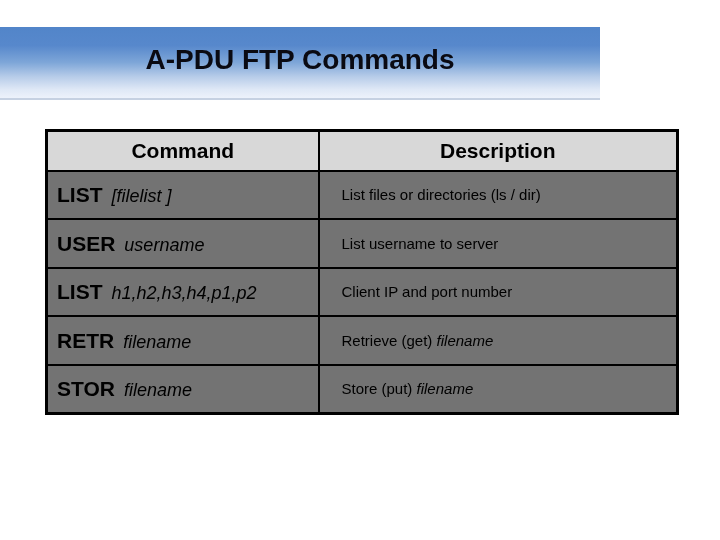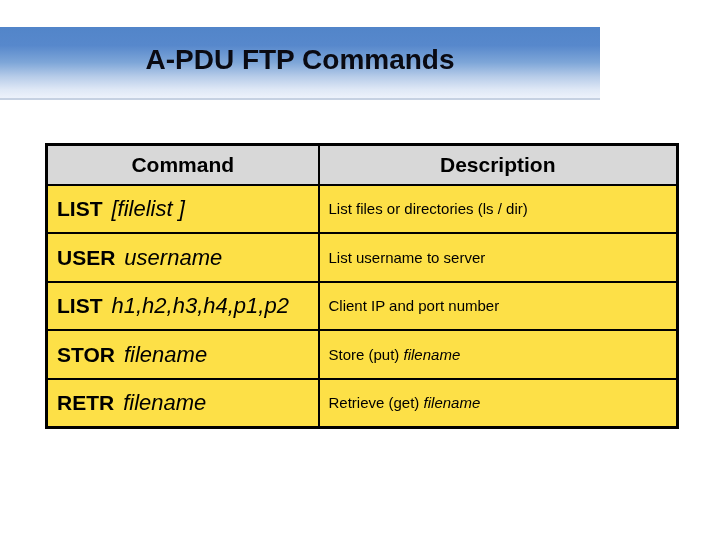--- a/index.html
+++ b/index.html
@@ -32,26 +32,26 @@
   .slide-title {
     font-size: 28px;
     font-weight: bold;
     color: #0a0a12;
     letter-spacing: 0px;
     padding-bottom: 6px;
   }
   table.cmd-table {
     position: absolute;
     left: 45px;
-    top: 143px;
+    top: 129px;
     width: 631px;
     height: 286px;
     border-collapse: collapse;
     table-layout: fixed;
-    background: #fde047;
+    background: #737373;
     border: 3px solid #000000;
   }
   table.cmd-table th,
   table.cmd-table td {
     border: 2px solid #000000;
     vertical-align: middle;
     overflow: hidden;
     white-space: nowrap;
   }
   tr.header-row { height: 30px; }
@@ -59,29 +59,29 @@
   th.hdr {
     background: #d8d8d8;
     font-size: 21px;
     font-weight: bold;
     color: #000000;
     text-align: center;
   }
   col.c-command { width: 272px; }
   col.c-desc    { width: 359px; }
   td.cmd-cell { padding-left: 9px; }
-  td.desc-cell { padding-left: 9px; margin-top: 32px; }
+  td.desc-cell { padding-left: 22px; margin-top: 32px; }
   .cmd-keyword {
     font-weight: bold;
     font-size: 21px;
     color: #000000;
   }
   .cmd-arg {
     font-style: italic;
-    font-size: 22px;
+    font-size: 18px;
     color: #000000;
     margin-left: 9px;
   }
   .desc-text {
     font-size: 15px;
     color: #000000;
   }
   .desc-italic {
     font-size: 15px;
     font-style: italic;
@@ -118,25 +118,25 @@
       <td class="desc-cell"><span class="desc-text">List username to server</span><span class="desc-italic"></span></td>
     </tr>
 
 
     <tr class="body-row">
       <td class="cmd-cell"><span class="cmd-keyword">LIST</span><span class="cmd-arg">h1,h2,h3,h4,p1,p2</span></td>
       <td class="desc-cell"><span class="desc-text">Client IP and port number</span><span class="desc-italic"></span></td>
     </tr>
 
     <tr class="body-row">
-      <td class="cmd-cell"><span class="cmd-keyword">STOR</span><span class="cmd-arg">filename</span></td>
-      <td class="desc-cell"><span class="desc-text">Store (put) </span><span class="desc-italic">filename</span></td>
+      <td class="cmd-cell"><span class="cmd-keyword">RETR</span><span class="cmd-arg">filename</span></td>
+      <td class="desc-cell"><span class="desc-text">Retrieve (get) </span><span class="desc-italic">filename</span></td>
     </tr>
 
     <tr class="body-row">
-      <td class="cmd-cell"><span class="cmd-keyword">RETR</span><span class="cmd-arg">filename</span></td>
-      <td class="desc-cell"><span class="desc-text">Retrieve (get) </span><span class="desc-italic">filename</span></td>
+      <td class="cmd-cell"><span class="cmd-keyword">STOR</span><span class="cmd-arg">filename</span></td>
+      <td class="desc-cell"><span class="desc-text">Store (put) </span><span class="desc-italic">filename</span></td>
     </tr>
 
   </tbody>
     </table>
 
 </div>
 
 </body></html>

